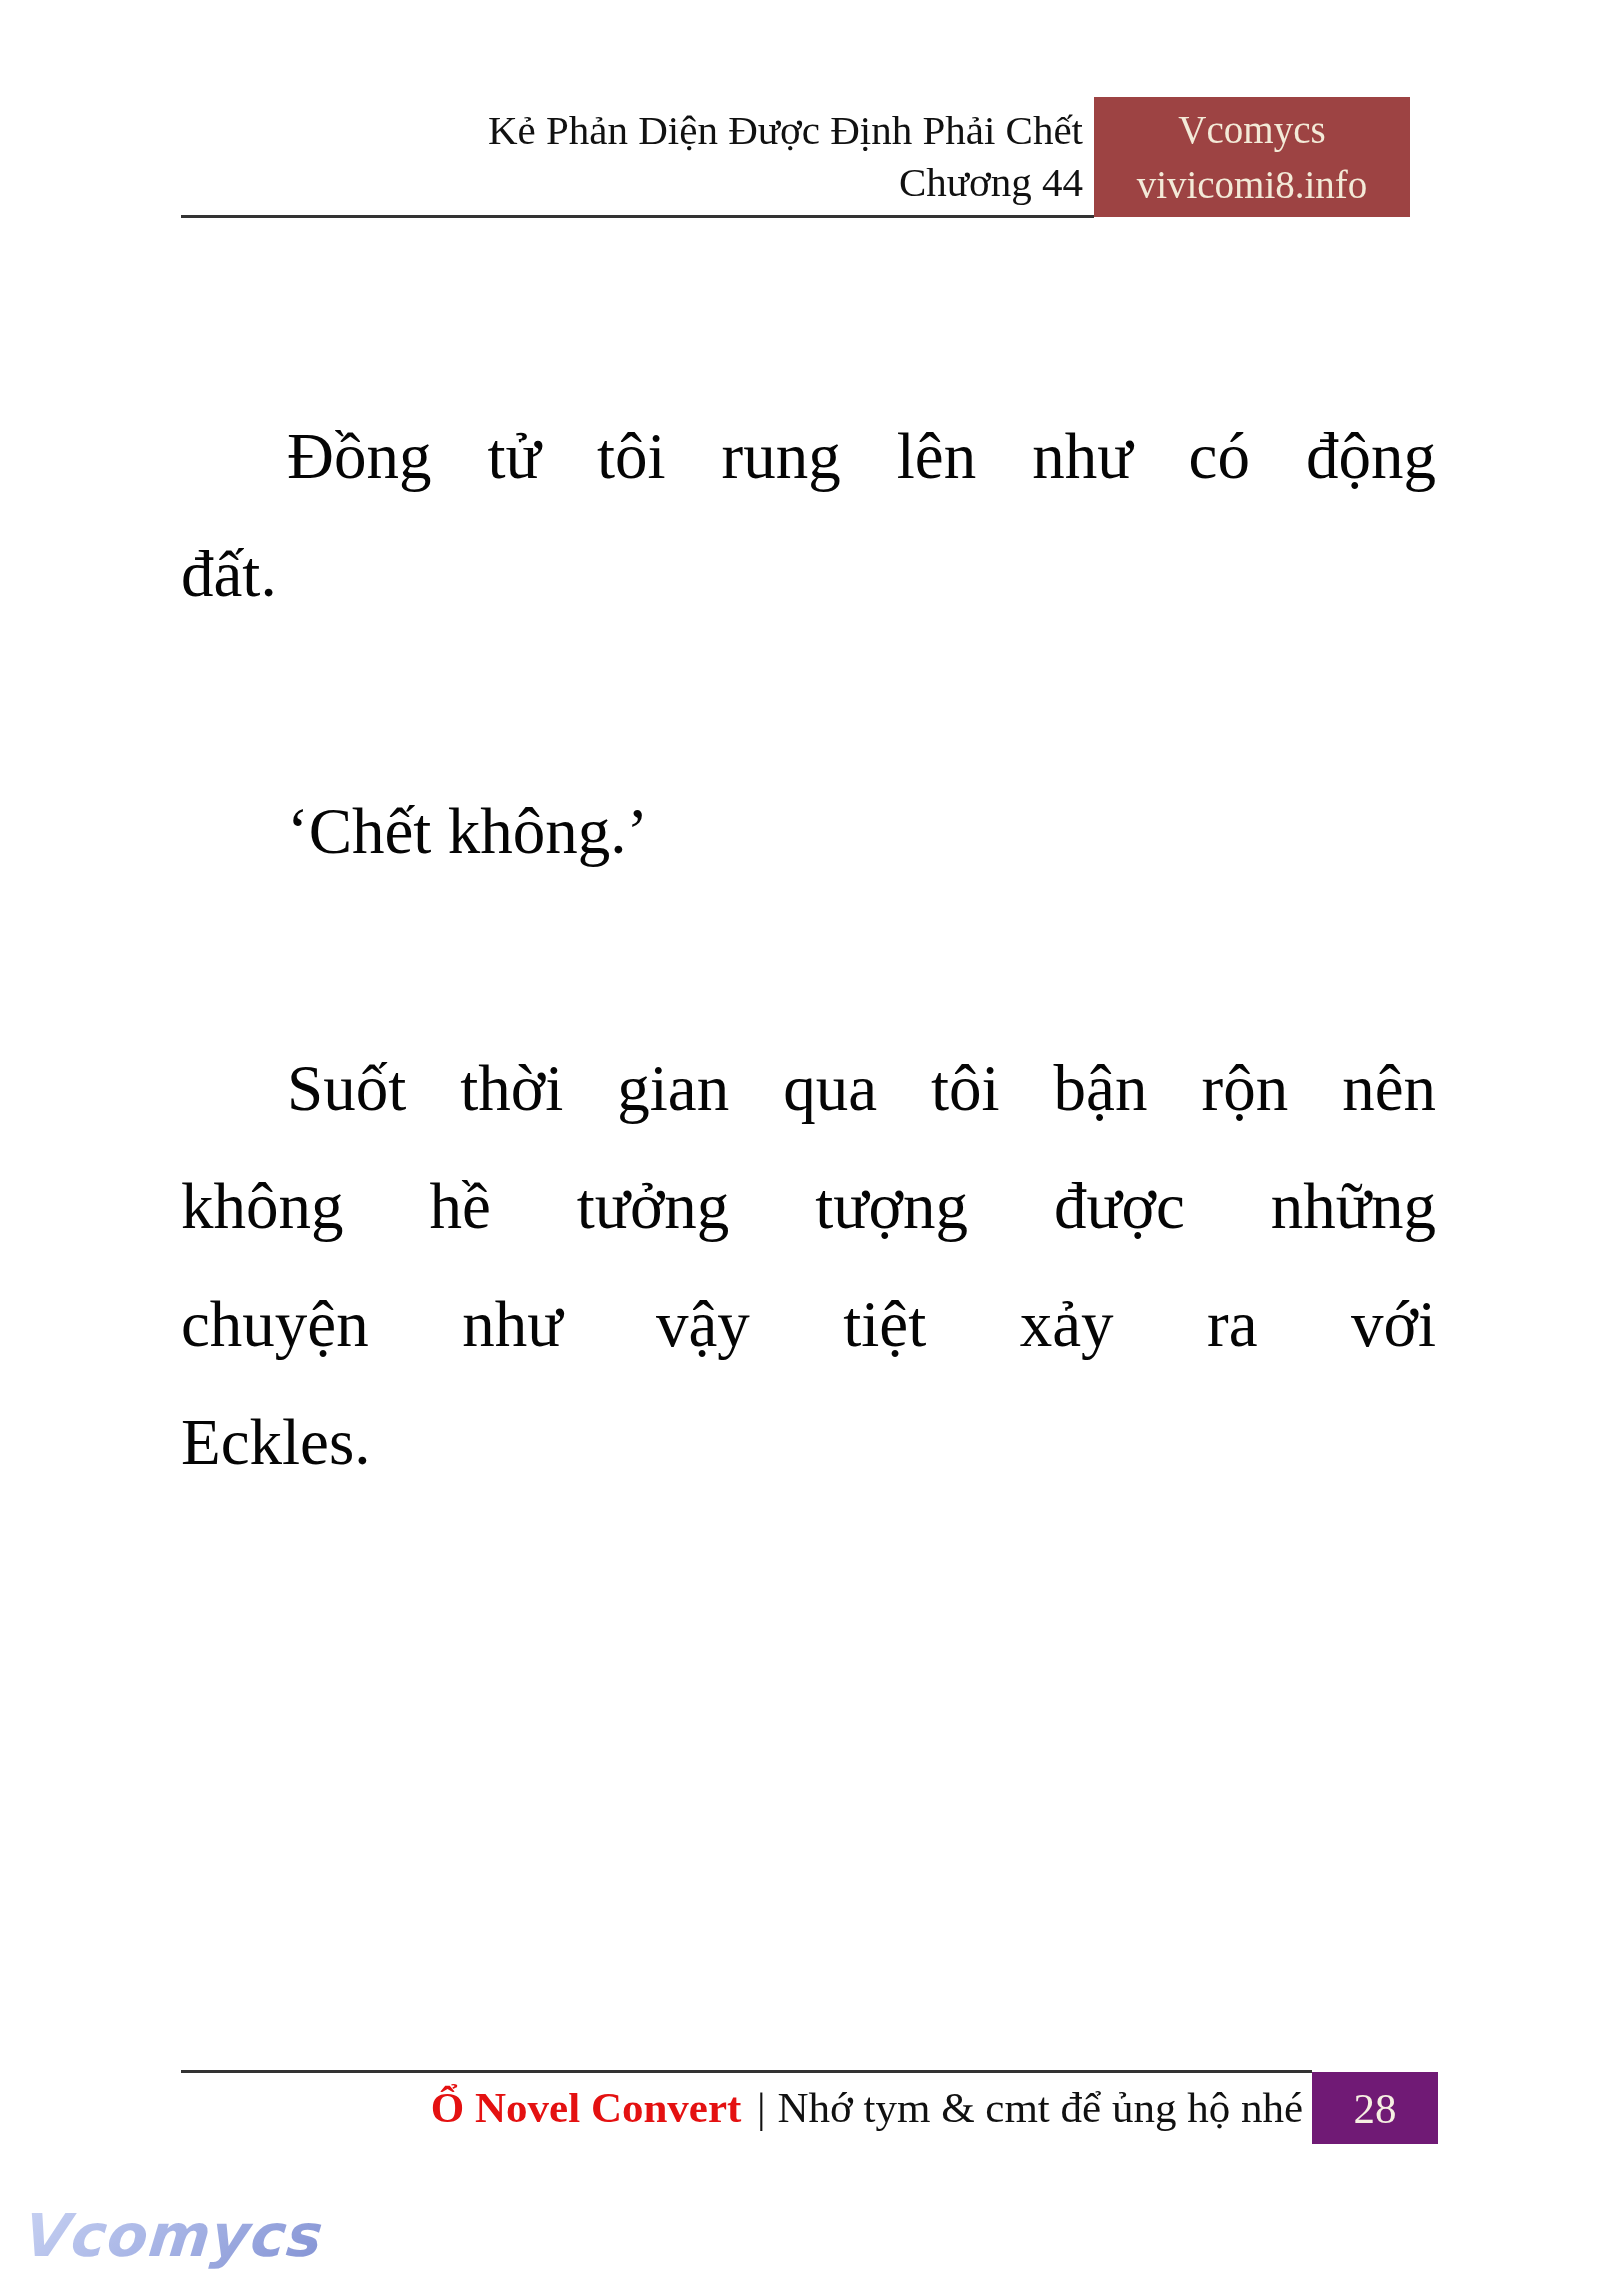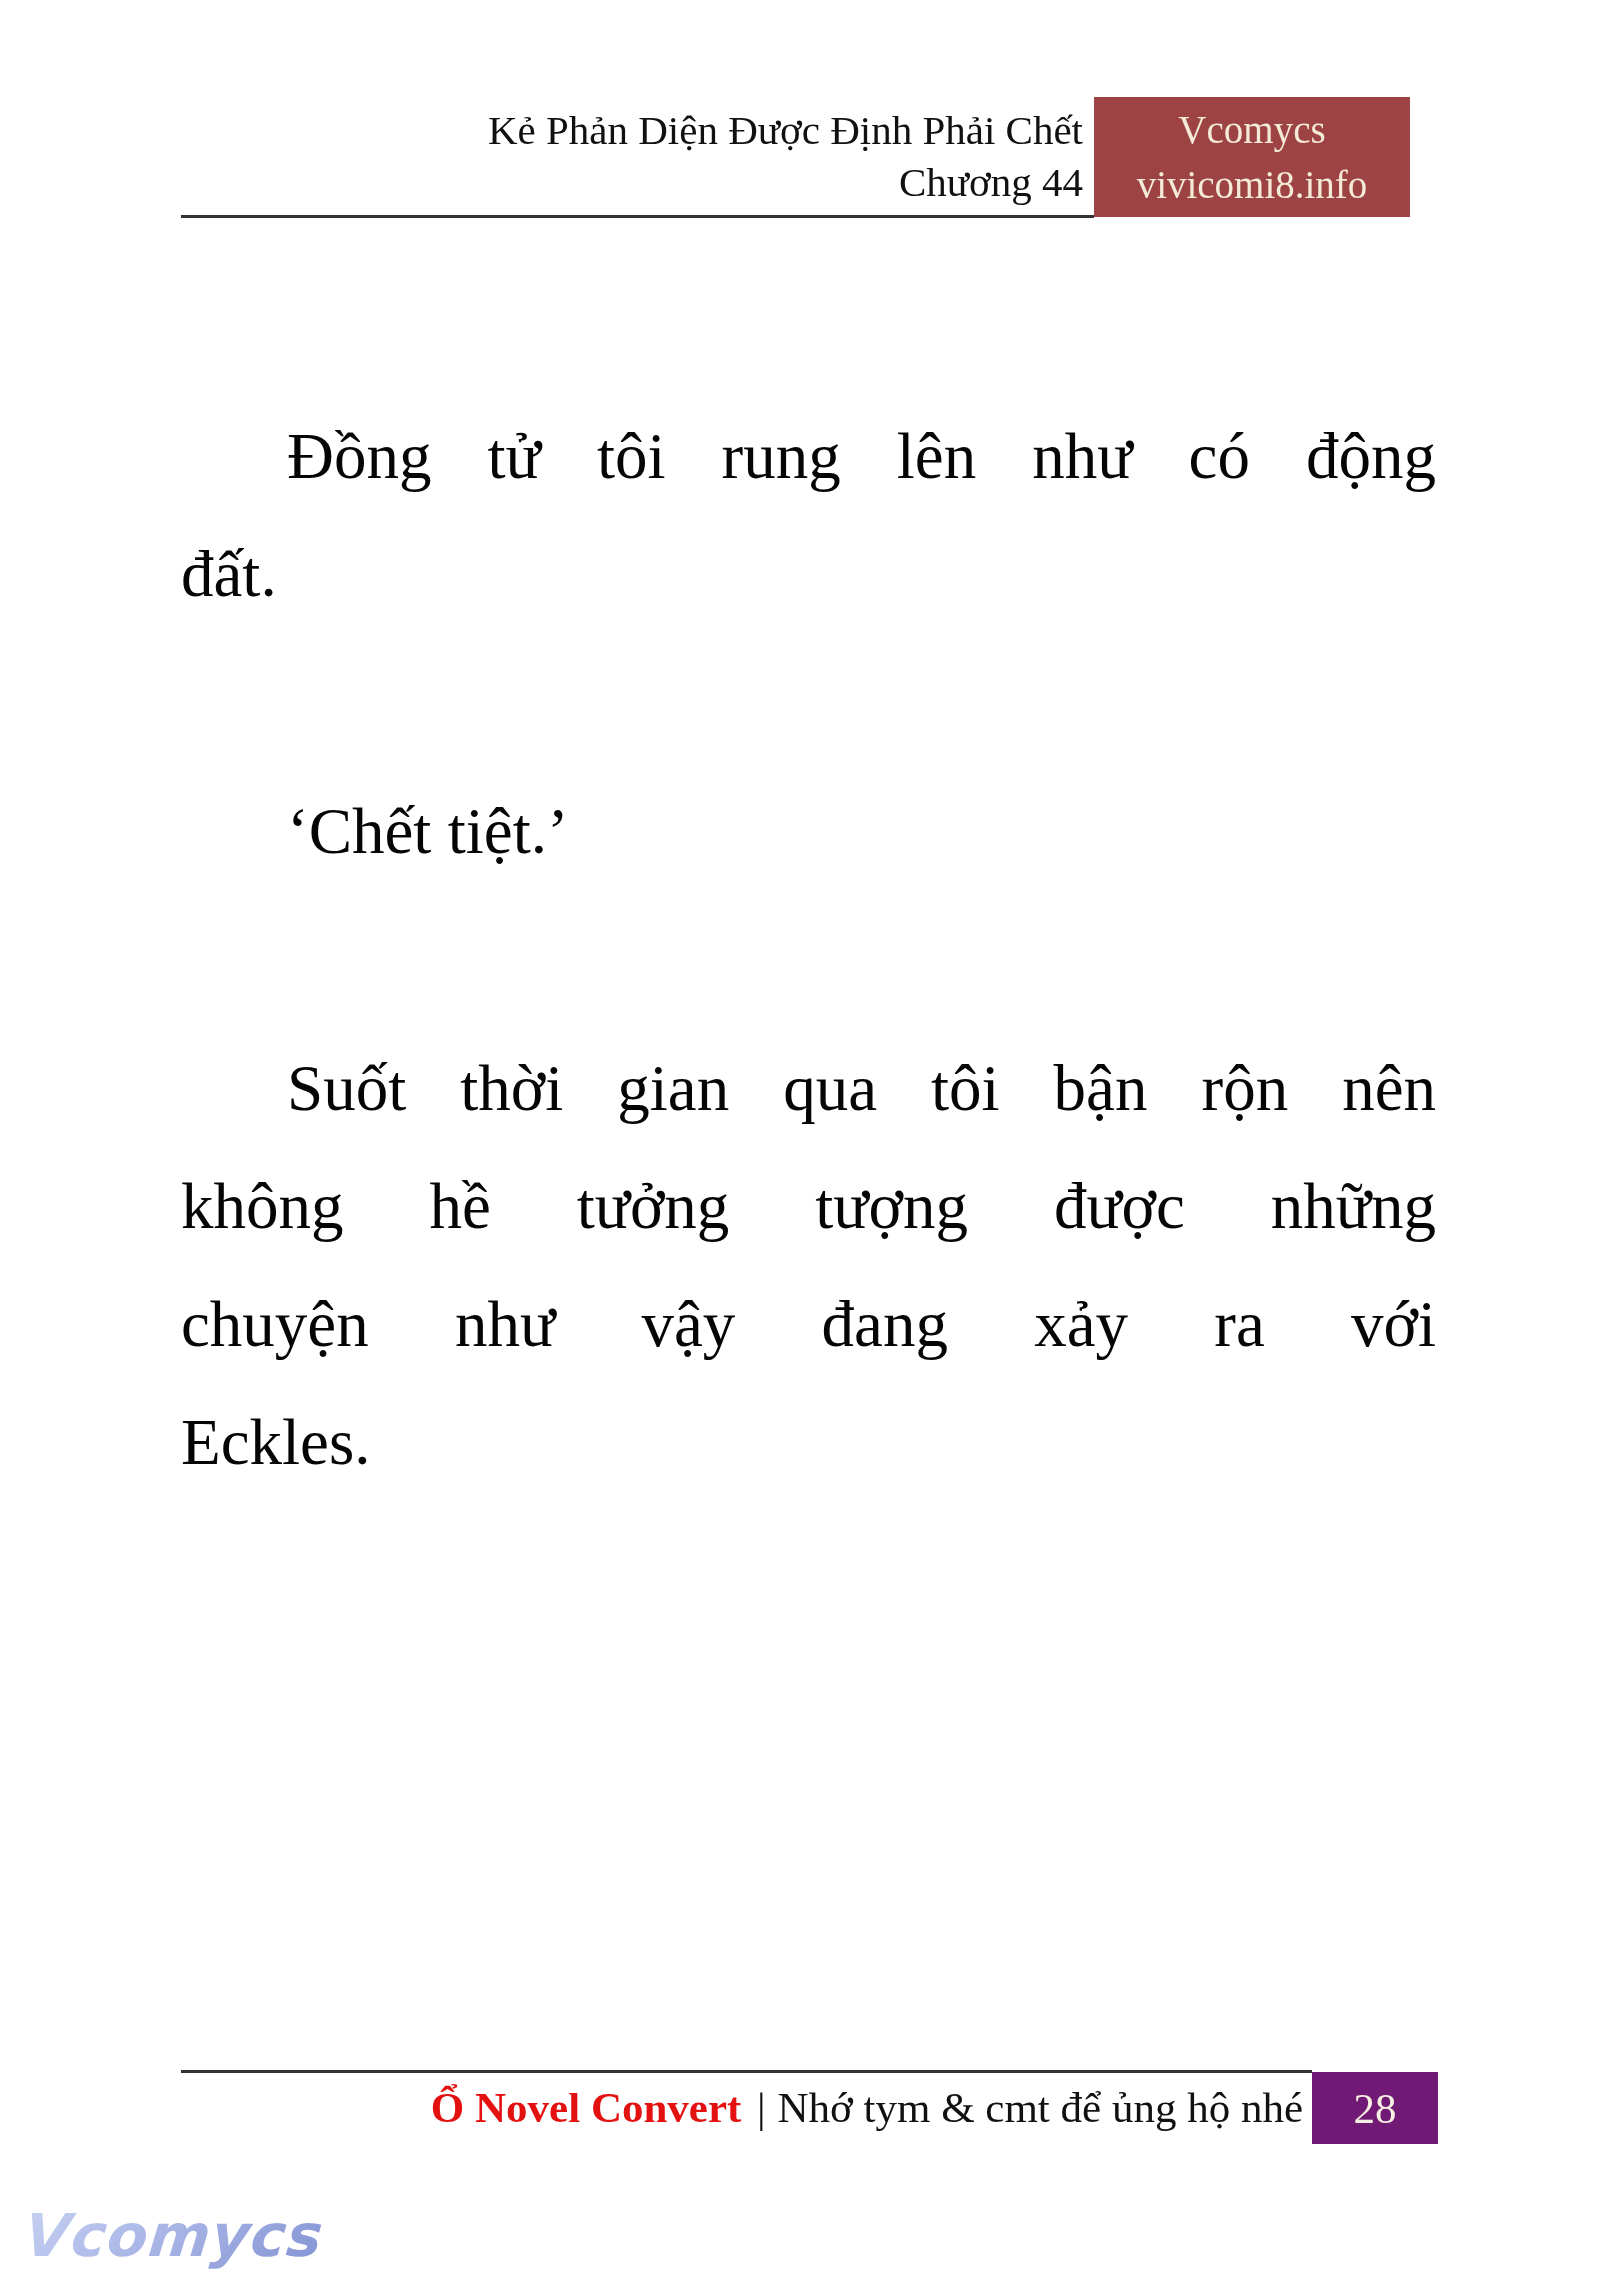--- a/index.html
+++ b/index.html
@@ -143,26 +143,26 @@
   </div>
 
   <div class="header-rule"></div>
 
   <div class="body-text">
     <div class="para">
         <div class="bline">Đồng tử tôi rung lên như có động</div>
         <div class="bline">đất.</div>
       </div>
     <div class="para">
-        <div class="bline">‘Chết tiệt.’</div>
+        <div class="bline">‘Chết không.’</div>
       </div>
     <div class="para">
         <div class="bline">Suốt thời gian qua tôi bận rộn nên</div>
         <div class="bline">không hề tưởng tượng được những</div>
-        <div class="bline">chuyện như vậy đang xảy ra với</div>
+        <div class="bline">chuyện như vậy tiệt xảy ra với</div>
         <div class="bline">Eckles.</div>
       </div>
   </div>
 
   <div class="footer-rule"></div>
 
   <div class="footer-bar">
     <span class="footer-brand">Ổ Novel Convert</span><span class="footer-sep">|</span><span>Nhớ tym &amp; cmt để ủng hộ nhé</span>
   </div>
 

